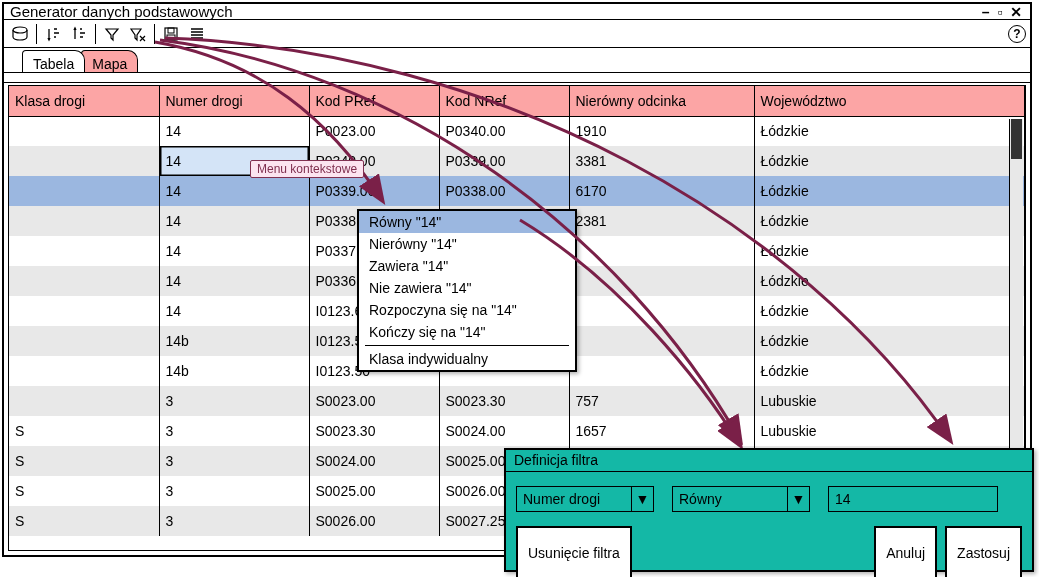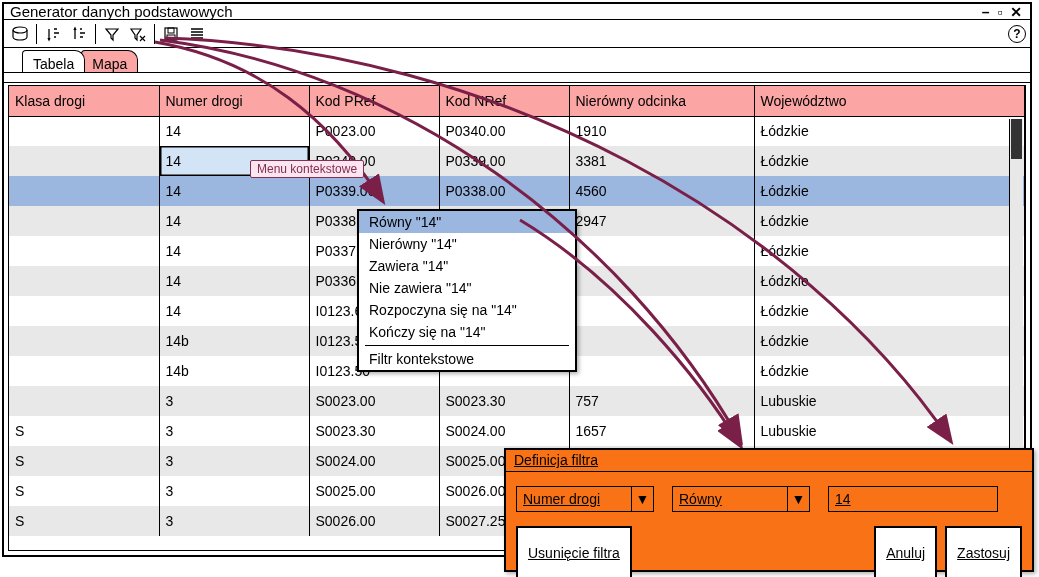--- a/index.html
+++ b/index.html
@@ -143,24 +143,23 @@
     cursor: pointer;
   }
   .ctx-item.sel { background: #9bb7e0; }
   .ctx-sep { height: 1px; background: #000; margin: 2px 6px; }
   
   .dialog {
     position: absolute;
     left: 504px; top: 448px;
     width: 530px; height: 124px;
     border: 2px solid #000;
-    background: #f97316;
+    background: #14b8a6;
     z-index: 60;
     box-shadow: 2px 2px 4px rgba(0,0,0,0.3);
-    text-decoration: underline;
   }
   .dialog .d-title {
     height: 22px;
     border-bottom: 1.5px solid #000;
     padding: 2px 8px;
     font-size: 14px;
   }
   .dialog .d-body {
     padding: 14px 10px 8px;
     display: flex;
@@ -304,29 +303,29 @@
               <td>P0340.00</td>
               <td>P0339.00</td>
               <td>3381</td>
               <td>Łódzkie</td>
             </tr>
             <tr class="odd selected">
               <td></td>
               <td>14</td>
               <td>P0339.00</td>
               <td>P0338.00</td>
-              <td>4560</td>
+              <td>6170</td>
               <td>Łódzkie</td>
             </tr>
             <tr class="even">
               <td></td>
               <td>14</td>
               <td>P0338.00</td>
               <td></td>
-              <td>2947</td>
+              <td>2381</td>
               <td>Łódzkie</td>
             </tr>
             <tr class="odd">
               <td></td>
               <td>14</td>
               <td>P0337.00</td>
               <td></td>
               <td></td>
               <td>Łódzkie</td>
             </tr>
@@ -414,21 +413,21 @@
 <div class="ctx-label">Menu kontekstowe</div>
 
 <div class="ctx-menu" id="ctx-menu">
     <div class="ctx-item sel">Równy "14"</div>
     <div class="ctx-item">Nierówny "14"</div>
     <div class="ctx-item">Zawiera "14"</div>
     <div class="ctx-item">Nie zawiera "14"</div>
     <div class="ctx-item">Rozpoczyna się na "14"</div>
     <div class="ctx-item">Kończy się na "14"</div>
     <div class="ctx-sep"></div>
-    <div class="ctx-item">Filtr kontekstowe</div>
+    <div class="ctx-item">Klasa indywidualny</div>
   </div>
 
 <div class="dialog">
   <div class="d-title">Definicja filtra</div>
   <div class="d-body">
     <div class="combo">
       <span>Numer drogi</span>
       <span class="arrow">▼</span>
     </div>
     <div class="combo">

